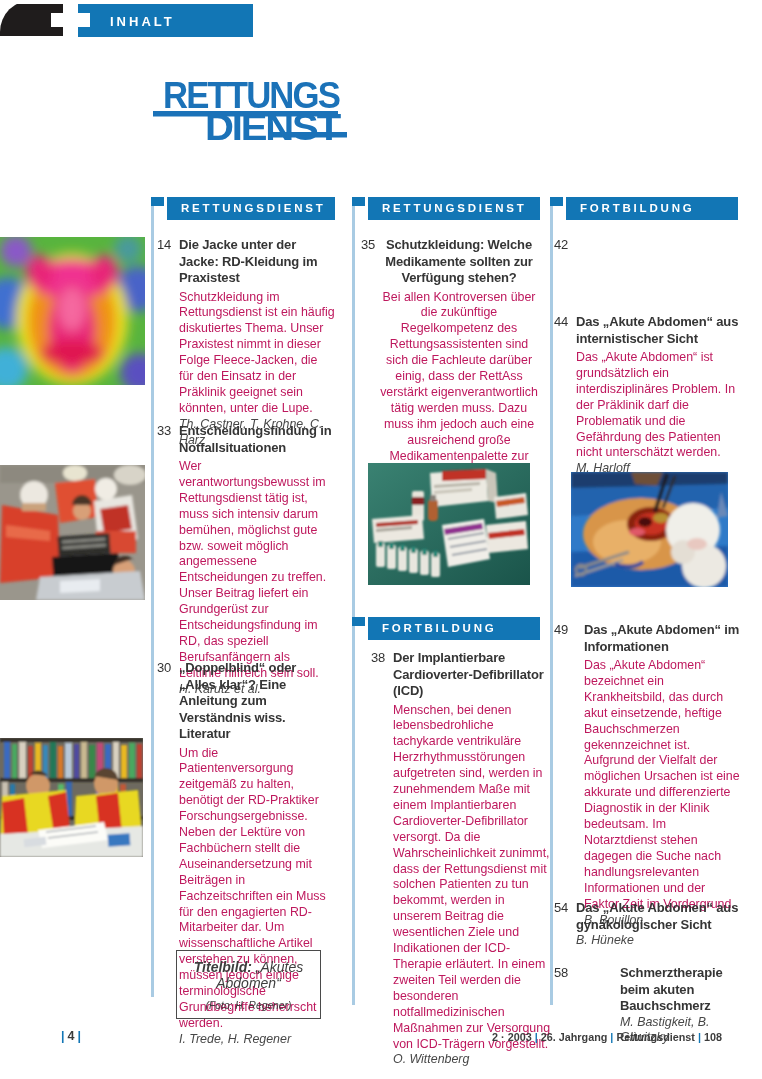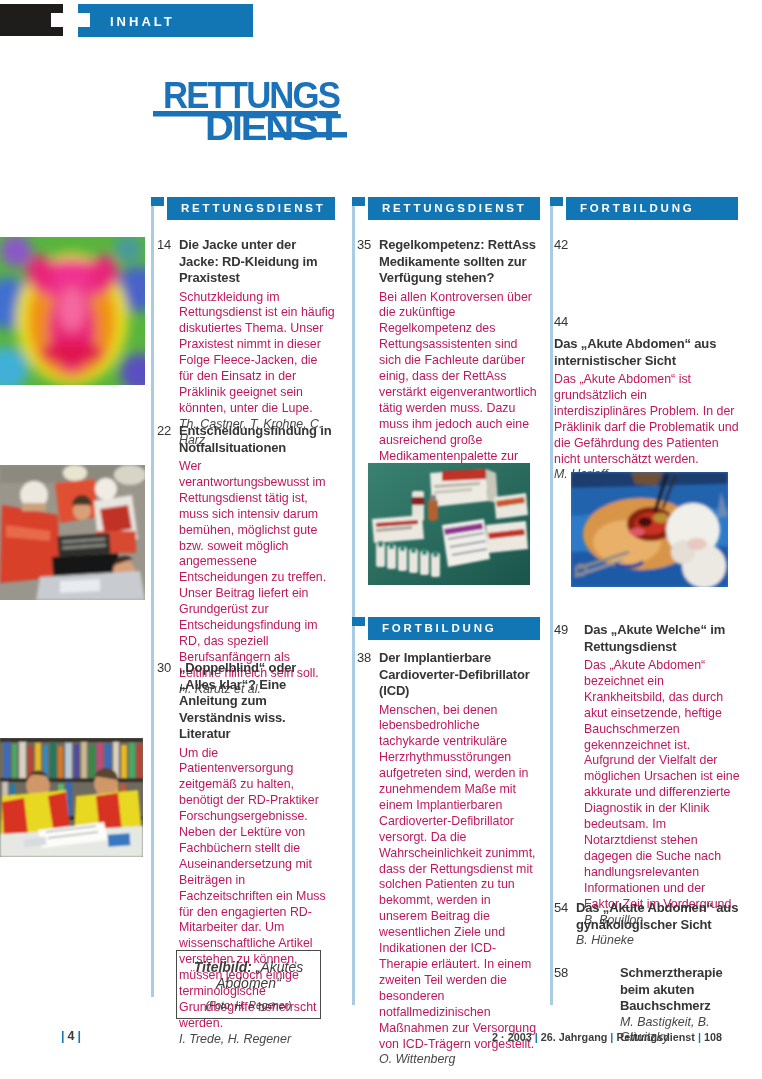--- a/index.html
+++ b/index.html
@@ -1,17 +1,17 @@
 <!DOCTYPE html>
 <html><head>
 <meta charset="utf-8">
 <style>
   html,body{margin:0;padding:0;background:#fff;}
   .page{position:relative;width:762px;height:1079px;margin:0 auto;background:#fff;
-        font-family:"Liberation Sans",sans-serif;overflow:hidden;}
+        font-family:"Liberation Sans",sans-serif;overflow:hidden;border-radius:32px;}
 
   
   .topbar-black{position:absolute;left:0;top:4px;width:65px;height:32px;background:#1f1c1c;}
   .topbar-blue{position:absolute;left:78px;top:4px;width:175px;height:33px;background:#1276B5;}
   .cross-v{position:absolute;left:63px;top:3px;width:15px;height:33px;background:#fff;}
   .cross-h{position:absolute;left:51px;top:13px;width:39px;height:14px;background:#fff;}
   .inhalt-label{position:absolute;left:110px;top:14px;color:#fff;font-size:13px;font-weight:bold;letter-spacing:3px;}
 
   
   .logo{position:absolute;left:153px;top:70px;width:194px;height:88px;}
@@ -194,21 +194,21 @@
   <div class="entry" style="left:157px;top:237px;width:178px;">
     <div class="num">14</div>
     <div class="ebody">
       <div class="etitle">Die Jacke unter der Jacke: RD-Kleidung im Praxistest</div>
       <div class="edesc">Schutzkleidung im Rettungsdienst ist ein häufig diskutiertes Thema. Unser Praxistest nimmt in dieser Folge Fleece-Jacken, die für den Einsatz in der Präklinik geeignet sein könnten, unter die Lupe.</div>
       <div class="eauth">Th. Castner, T. Krohne, C. Harz</div>
     </div>
   </div>
 
   <div class="entry" style="left:157px;top:423px;width:178px;">
-    <div class="num">22</div>
+    <div class="num">33</div>
     <div class="ebody">
       <div class="etitle">Entscheidungsfindung in Notfallsituationen</div>
       <div class="edesc">Wer verantwortungsbewusst im Rettungsdienst tätig ist, muss sich intensiv darum bemühen, möglichst gute bzw. soweit möglich angemessene Entscheidungen zu treffen. Unser Beitrag liefert ein Grundgerüst zur Entscheidungsfindung im RD, das speziell Berufsanfängern als Leitlinie hilfreich sein soll.</div>
       <div class="eauth">H. Karutz et al.</div>
     </div>
   </div>
 
   <div class="entry" style="left:157px;top:660px;width:178px;">
     <div class="num">30</div>
     <div class="ebody">
@@ -222,24 +222,24 @@
     <div class="tb-line1">
       <b>Titelbild:</b><span> „Akutes Abdomen“</span>
     </div>
     <div class="tb-credit">(Foto: H. Regener)</div>
   </div>
 
   <div class="rule" style="left:352px;top:197px;height:808px;"></div>
   <div class="sec-notch" style="left:352px;top:197px;"></div>
   <div class="sec-bar" style="left:368px;top:197px;width:172px;">RETTUNGSDIENST</div>
 
-  <div class="entry" style="left:357px;top:237px;width:182px;">
+  <div class="entry" style="left:357px;top:237px;width:182px;text-align:center;">
     <div class="num">35</div>
     <div class="ebody">
-      <div class="etitle">Regelkompetenz: RettAss Medikamente sollten zur Verfügung stehen?</div>
+      <div class="etitle">Schutzkleidung: Welche Medikamente sollten zur Verfügung stehen?</div>
       <div class="edesc">Bei allen Kontroversen über die zukünftige Regelkompetenz des Rettungsassistenten sind sich die Fachleute darüber einig, dass der RettAss verstärkt eigenverantwortlich tätig werden muss. Dazu muss ihm jedoch auch eine ausreichend große Medikamentenpalette zur Verfügung stehen.</div>
       <div class="eauth">U. Atzbach</div>
     </div>
   </div>
 
   <div class="photo" style="left:368px;top:463px;width:162px;height:122px;">
     <svg width="162" height="122" viewBox="0 0 162 122">
       <defs>
         <linearGradient id="teal" x1="0" y1="0" x2="1" y2="1">
           <stop offset="0" stop-color="#3a8272"></stop>
@@ -286,38 +286,38 @@
           <rect x="54" y="86" width="5" height="6"></rect>
             <rect x="65" y="88" width="5" height="6"></rect>
         </g>
       </g>
     </svg>
   </div>
 
   <div class="sec-notch" style="left:352px;top:617px;"></div>
   <div class="sec-bar" style="left:368px;top:617px;width:172px;">FORTBILDUNG</div>
 
-  <div class="entry" style="left:357px;top:650px;width:182px;">
+  <div class="entry" style="left:371px;top:650px;width:182px;">
     <div class="num">38</div>
     <div class="ebody">
       <div class="etitle">Der Implantierbare Cardioverter-Defibrillator (ICD)</div>
       <div class="edesc">Menschen, bei denen lebensbedrohliche tachykarde ventrikuläre Herzrhythmusstörungen aufgetreten sind, werden in zunehmendem Maße mit einem Implantierbaren Cardioverter-Defibrillator versorgt. Da die Wahrscheinlichkeit zunimmt, dass der Rettungsdienst mit solchen Patienten zu tun bekommt, werden in unserem Beitrag die wesentlichen Ziele und Indikationen der ICD-Therapie erläutert. In einem zweiten Teil werden die besonderen notfallmedizinischen Maßnahmen zur Versorgung von ICD-Trägern vorgestellt.</div>
       <div class="eauth">O. Wittenberg</div>
     </div>
   </div>
 
   <div class="rule" style="left:550px;top:197px;height:808px;"></div>
   <div class="sec-notch" style="left:550px;top:197px;"></div>
   <div class="sec-bar" style="left:566px;top:197px;width:172px;">FORTBILDUNG</div>
 
   <div class="entry" style="left:554px;top:237px;width:188px;">
     <div class="num">42</div>
   </div>
 
-  <div class="entry" style="left:554px;top:314px;width:188px;flex-direction:column;">
+  <div class="entry" style="left:554px;top:314px;width:188px;">
     <div class="num">44</div>
     <div class="ebody">
       <div class="etitle">Das „Akute Abdomen“ aus internistischer Sicht</div>
       <div class="edesc">Das „Akute Abdomen“ ist grundsätzlich ein interdisziplinäres Problem. In der Präklinik darf die Problematik und die Gefährdung des Patienten nicht unterschätzt werden.</div>
       <div class="eauth">M. Harloff</div>
     </div>
   </div>
 
   <div class="photo" style="left:571px;top:472px;width:157px;height:115px;">
     <svg width="157" height="115" viewBox="0 0 157 115">
@@ -350,21 +350,21 @@
         <circle cx="10" cy="98" r="5" fill="none" stroke="#8a8a88" stroke-width="2.5"></circle>
         <path d="M44 92 C52 96 64 96 72 90" stroke="#2848a0" stroke-width="4" fill="none"></path>
         <path d="M150 20 L157 44 L146 46 Z" fill="#6a89b8"></path>
       </g>
     </svg>
   </div>
 
   <div class="entry" style="left:554px;top:622px;width:188px;gap:8px;">
     <div class="num">49</div>
     <div class="ebody">
-      <div class="etitle">Das „Akute Welche“ im Rettungsdienst</div>
+      <div class="etitle">Das „Akute Abdomen“ im Informationen</div>
       <div class="edesc">Das „Akute Abdomen“ bezeichnet ein Krankheitsbild, das durch akut einsetzende, heftige Bauchschmerzen gekennzeichnet ist. Aufgrund der Vielfalt der möglichen Ursachen ist eine akkurate und differenzierte Diagnostik in der Klinik bedeutsam. Im Notarztdienst stehen dagegen die Suche nach handlungsrelevanten Informationen und der Faktor Zeit im Vordergrund.</div>
       <div class="eauth">B. Bouillon</div>
     </div>
   </div>
 
   <div class="entry" style="left:554px;top:900px;width:188px;">
     <div class="num">54</div>
     <div class="ebody">
       <div class="etitle">Das „Akute Abdomen“ aus gynäkologischer Sicht</div>
       <div class="eauth">B. Hüneke</div>

